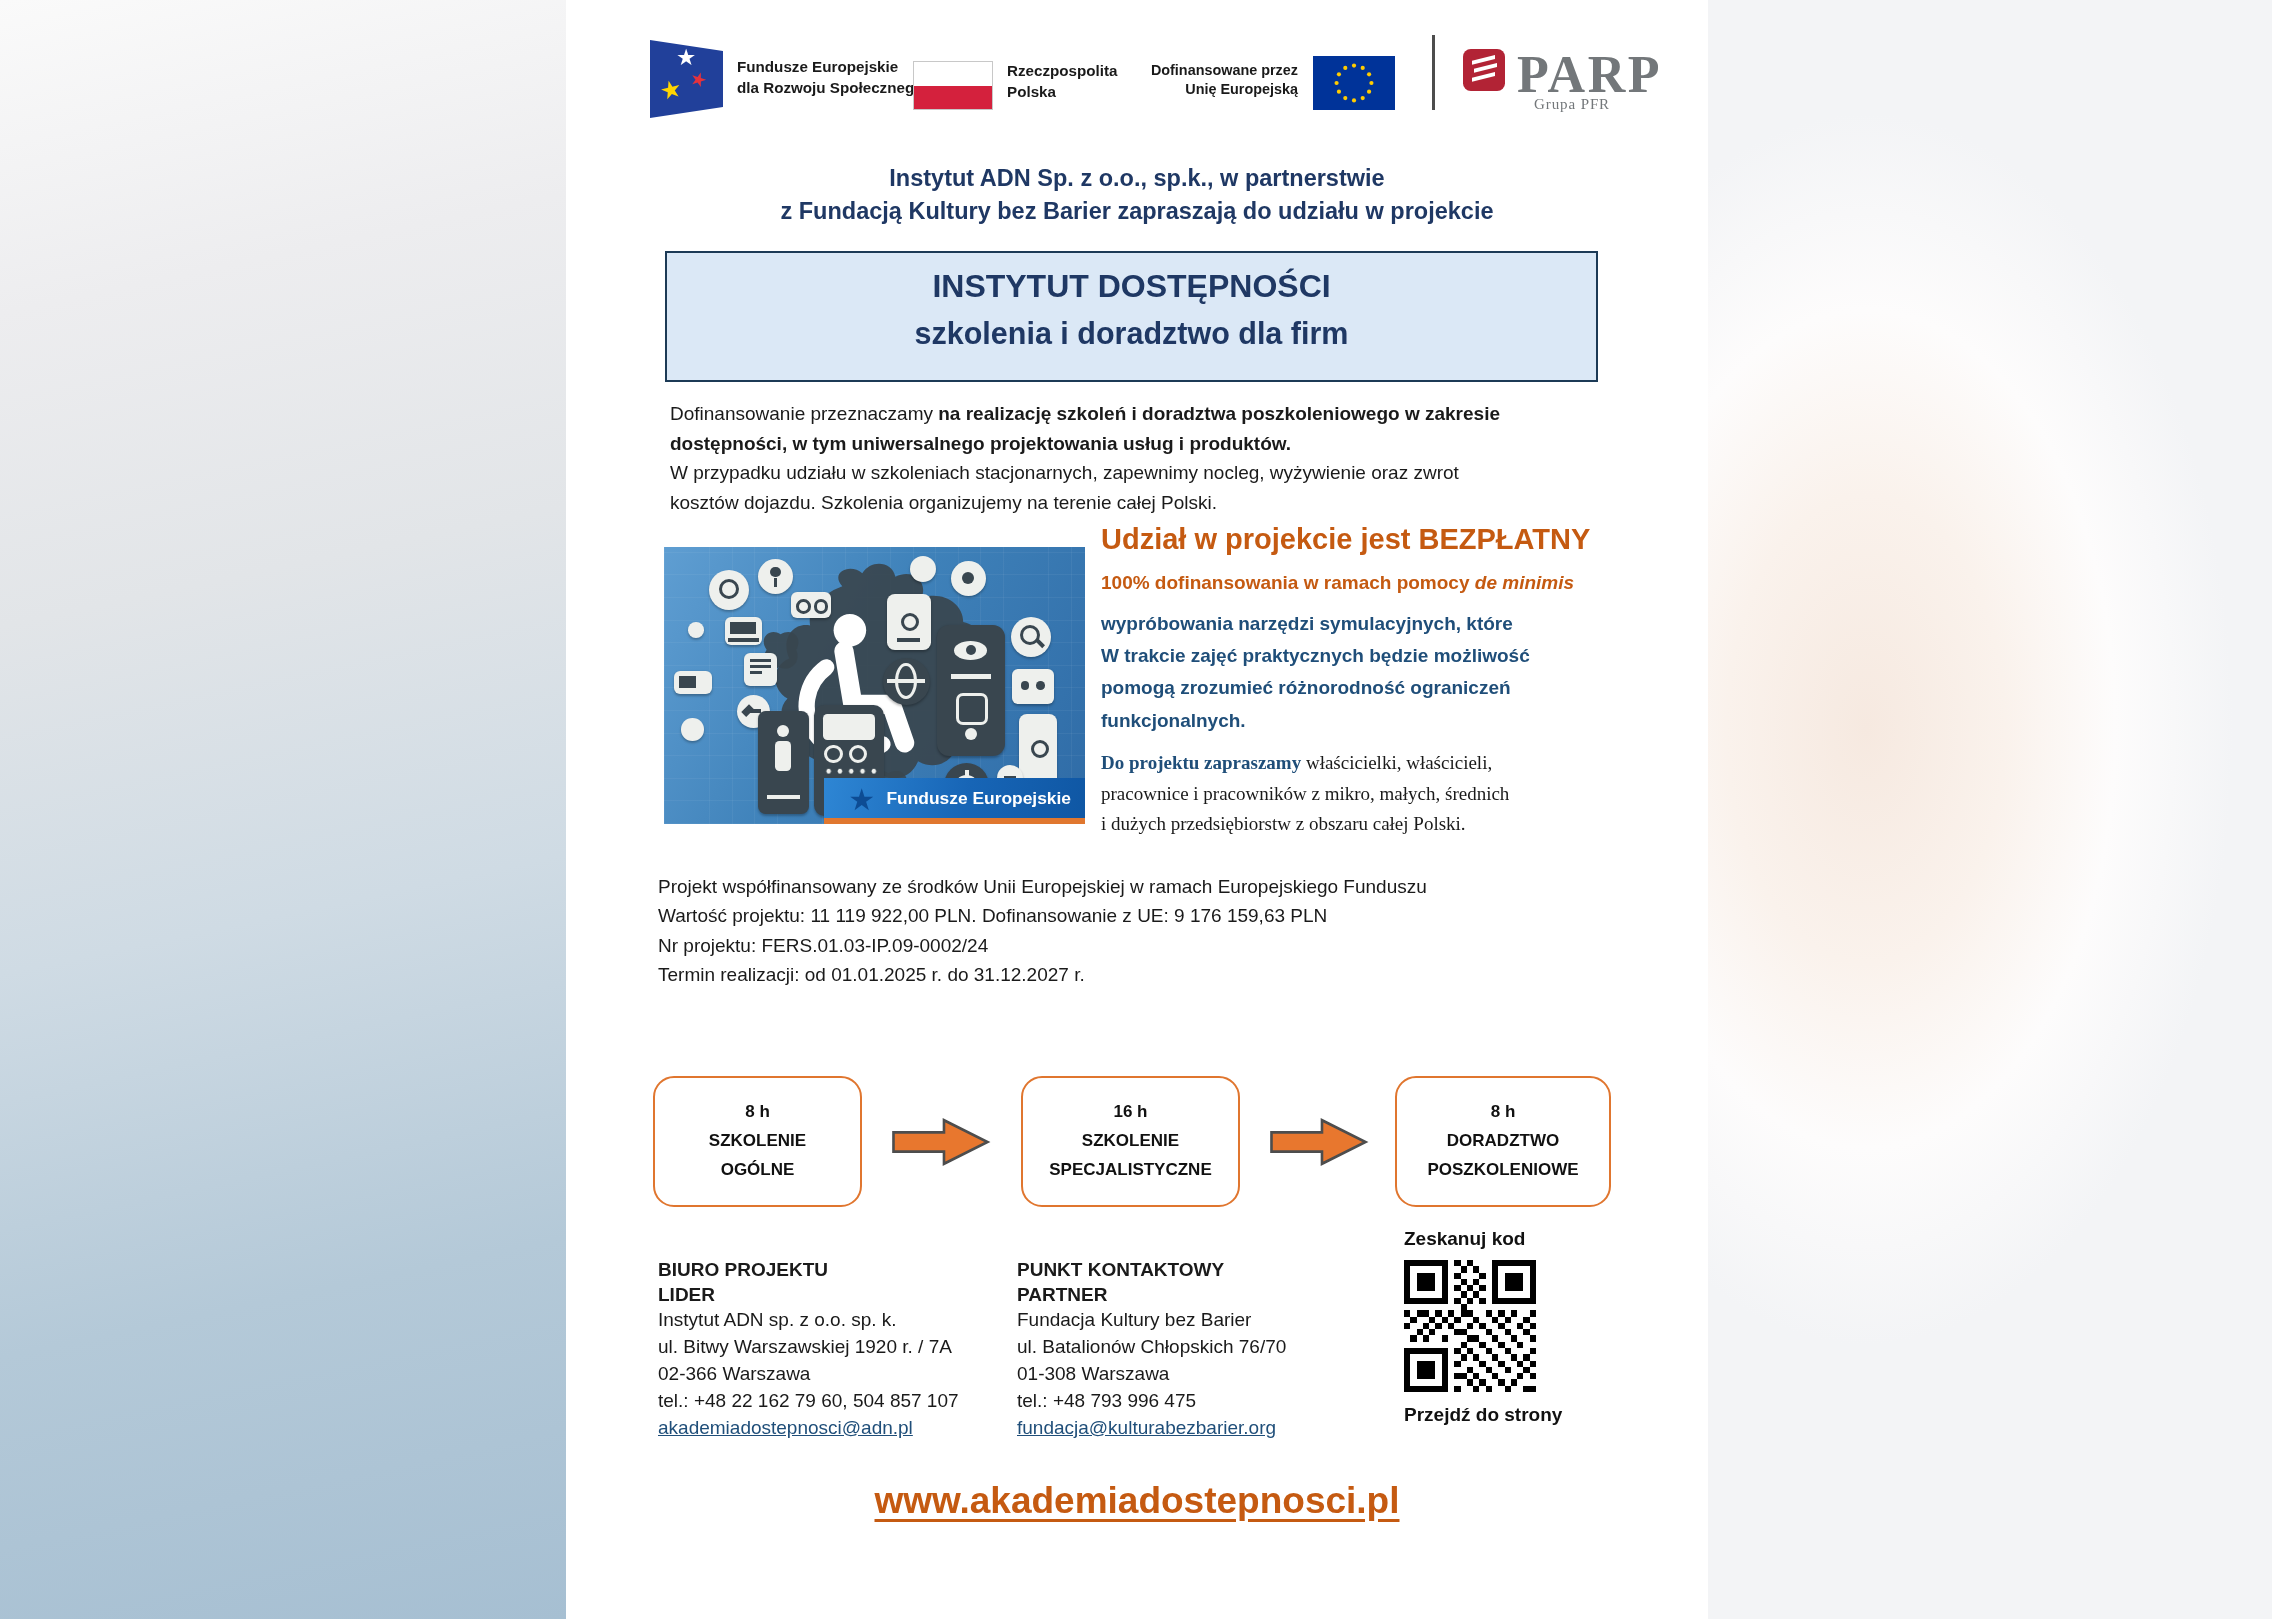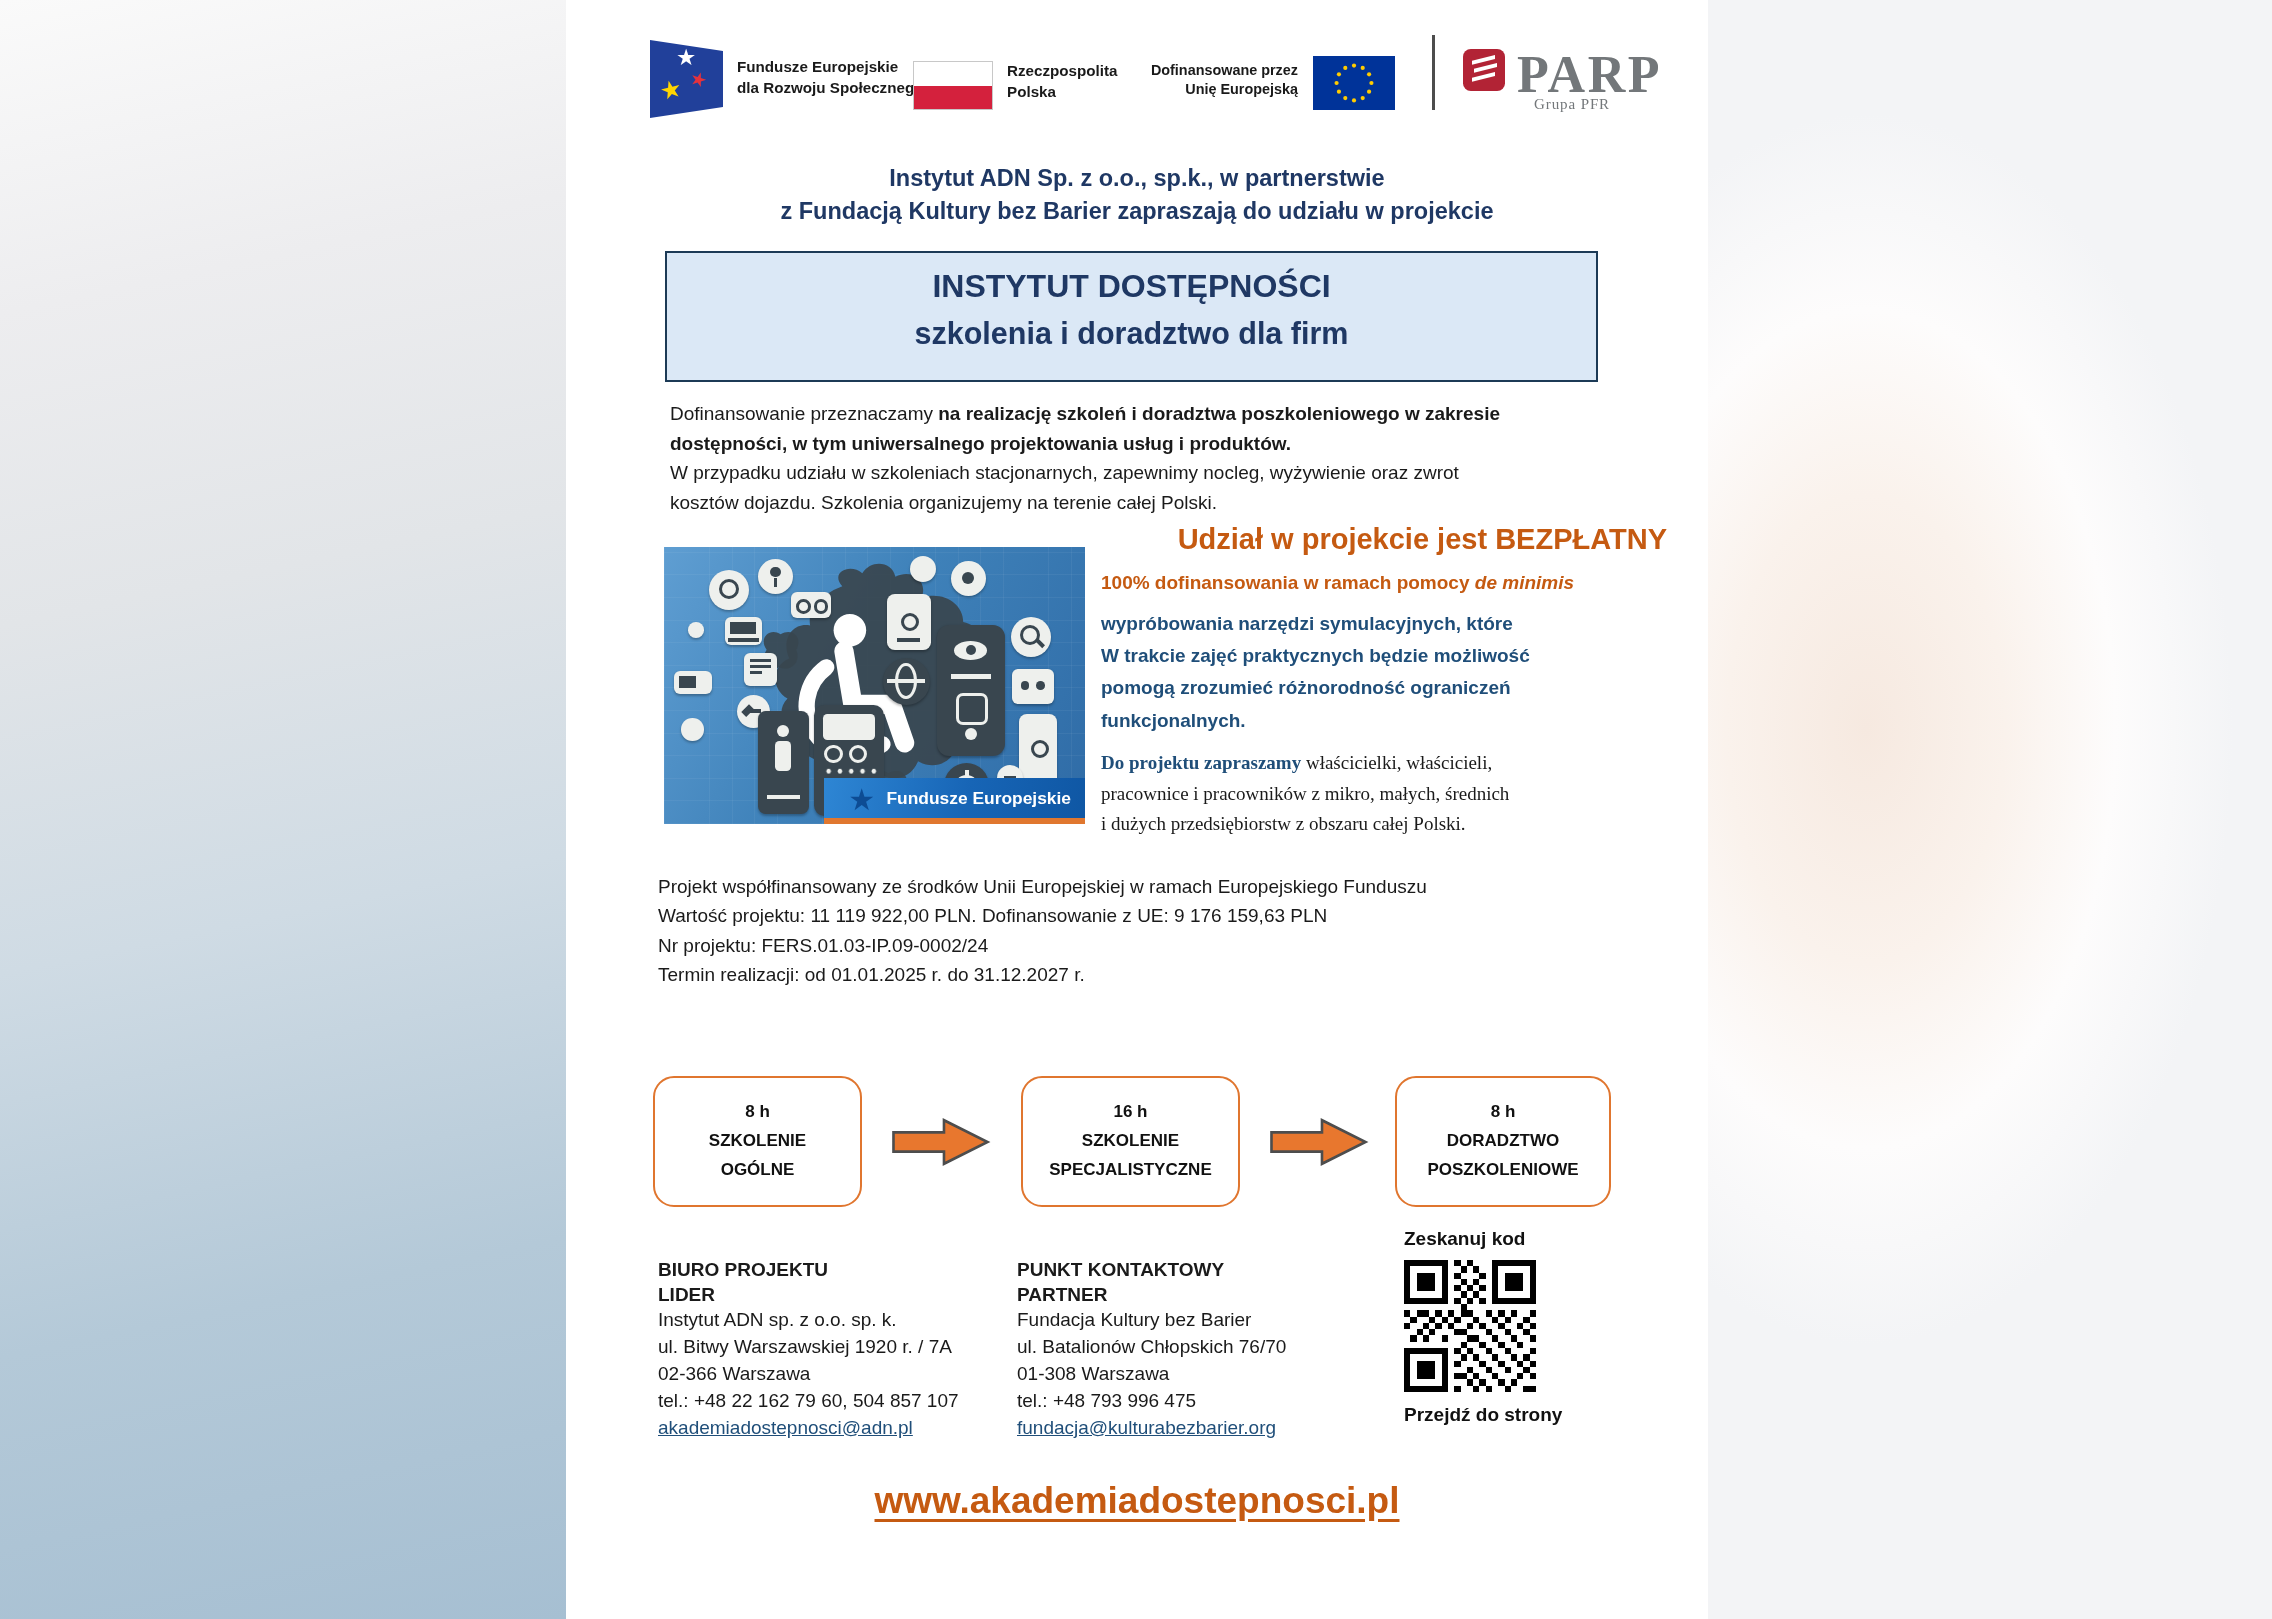--- a/index.html
+++ b/index.html
@@ -72,21 +72,21 @@
   .ico .keys{position:absolute;background-image:radial-gradient(circle,#eef0ed 2.1px,transparent 2.6px);
     background-size:11.3px 10.4px;}
   .illus-banner{position:absolute;left:38%;right:0;bottom:6.1px;height:40px;
     background:linear-gradient(100deg,#2e86d4 0%,#1765b6 55%,#0f57a4 100%);
     color:#fff;font-weight:700;font-size:17.4px;line-height:40px;text-align:right;padding-right:14px;box-sizing:border-box;}
   .illus-banner .bstar{position:absolute;left:24.4px;top:1.7px;color:#0d4c94;font-size:30px;font-weight:400;}
   .illus-strip{position:absolute;left:38%;right:0;bottom:0;height:6.1px;background:#e0772f;}
 
   
   #right-col{left:535px;top:522px;width:566px;}
-  #right-col .hl-h{font-weight:700;font-size:29px;color:#c55a11;line-height:1.2;text-align:right;}
+  #right-col .hl-h{font-weight:700;font-size:29px;color:#c55a11;line-height:1.2;}
   #right-col .hl-sub{margin-top:15px;font-weight:700;font-size:19px;color:#c55a11;}
   #right-col .hl-sub i{font-style:italic;}
   #right-col .hl-p1{margin-top:14px;font-weight:700;font-size:19px;color:#1f4e79;line-height:1.7;}
   #right-col .hl-p2{margin-top:11.3px;font-size:19px;color:#1a1a1a;line-height:1.6;font-family:Liberation Serif, serif;}
   #right-col .hl-p2 .lead{font-weight:700;color:#1f4e79;}
 
   
   #project{left:92px;top:872px;font-size:19px;line-height:1.55;color:#1a1a1a;white-space:nowrap;}
 
   

